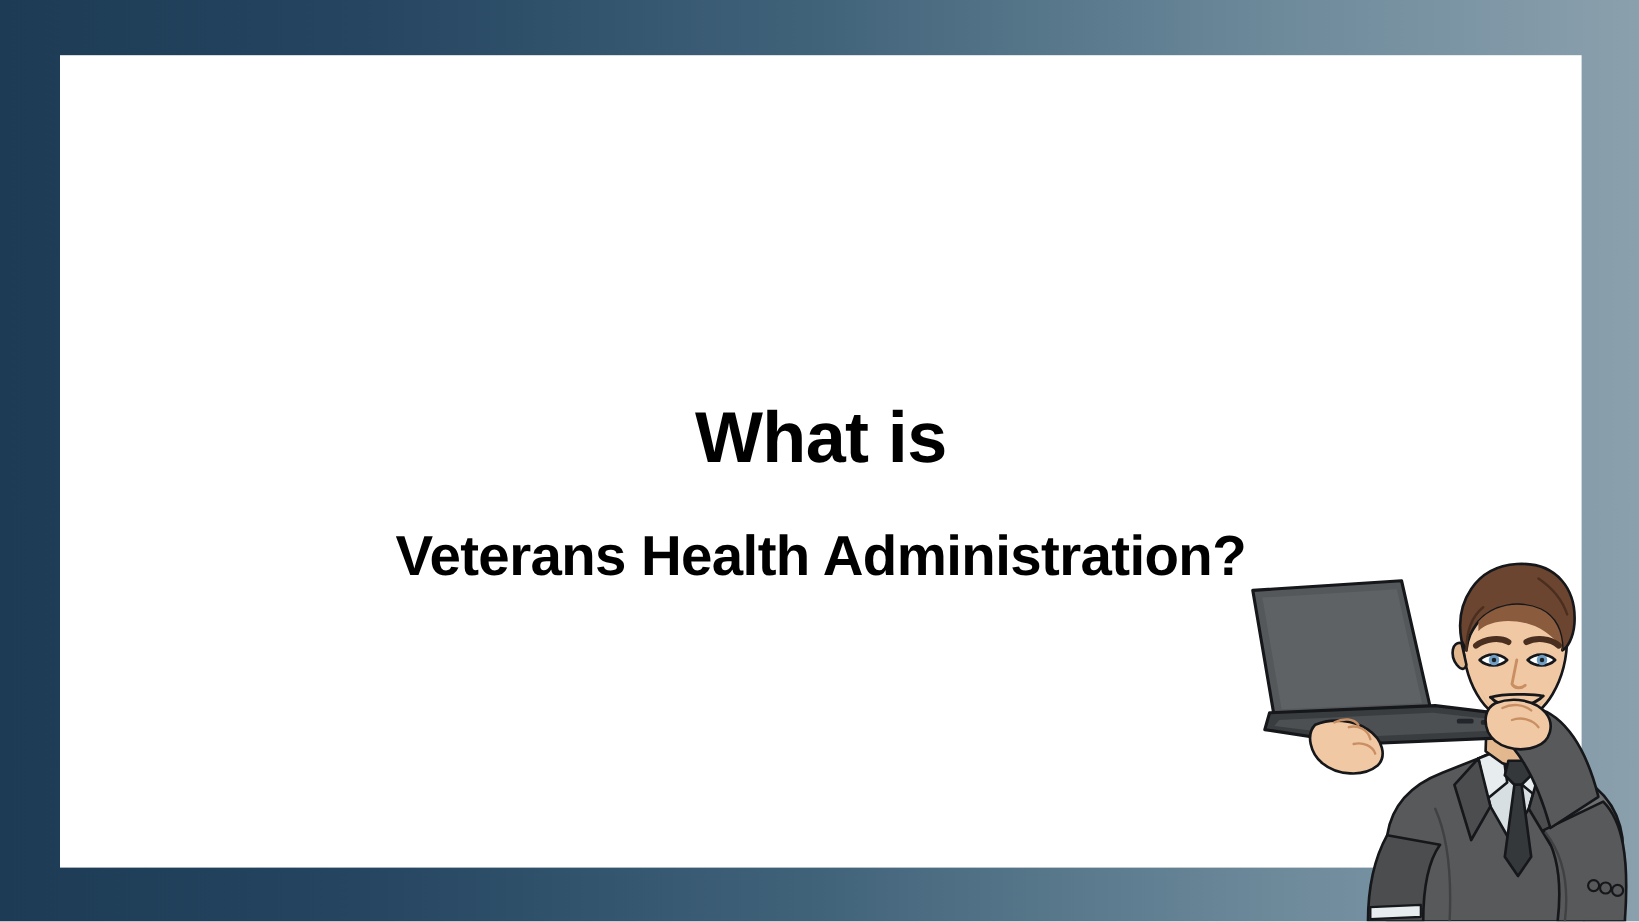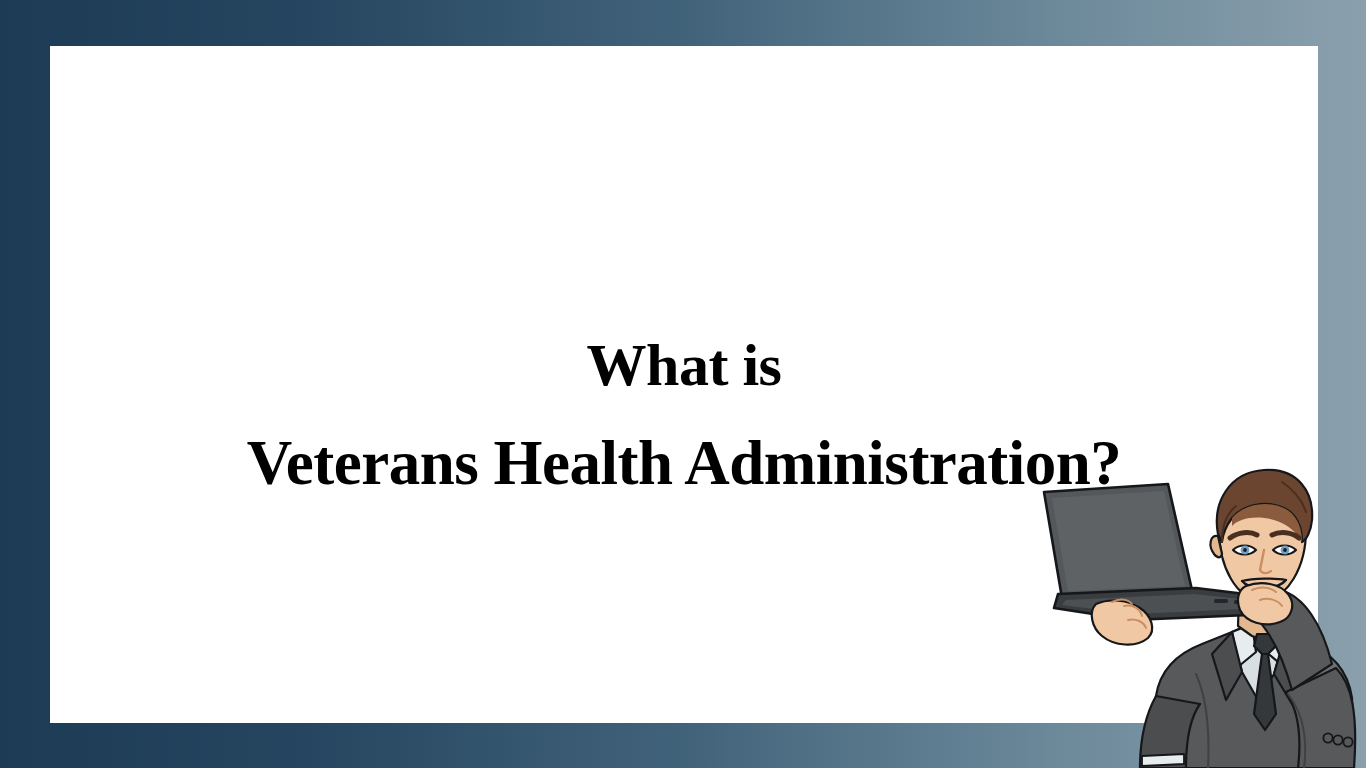--- a/index.html
+++ b/index.html
@@ -28,41 +28,41 @@
   }
   #title-block {
     position: absolute;
     left: 0;
     top: 0;
     width: 100%;
     text-align: center;
   }
   .title-line {
     color: #000000;
-    font-family: Liberation Serif, serif;
+    font-family: Liberation Sans, sans-serif;
     font-weight: bold;
     margin: 0;
     white-space: nowrap;
     letter-spacing: -0.5px;
     text-align: center;
   }
   #title-line-1 {
     position: absolute;
     left: 0;
     right: 0;
     top: 288px;
     font-size: 60px;
     line-height: 62px;
   }
   #title-line-2 {
     position: absolute;
     left: 0;
     right: 0;
     top: 384px;
-    font-size: 63px;
+    font-size: 47px;
     line-height: 66px;
   }
   #presenter-figure {
     position: absolute;
     right: 0px;
     bottom: 0px;
     width: 330px;
     height: 330px;
     pointer-events: none;
   }

